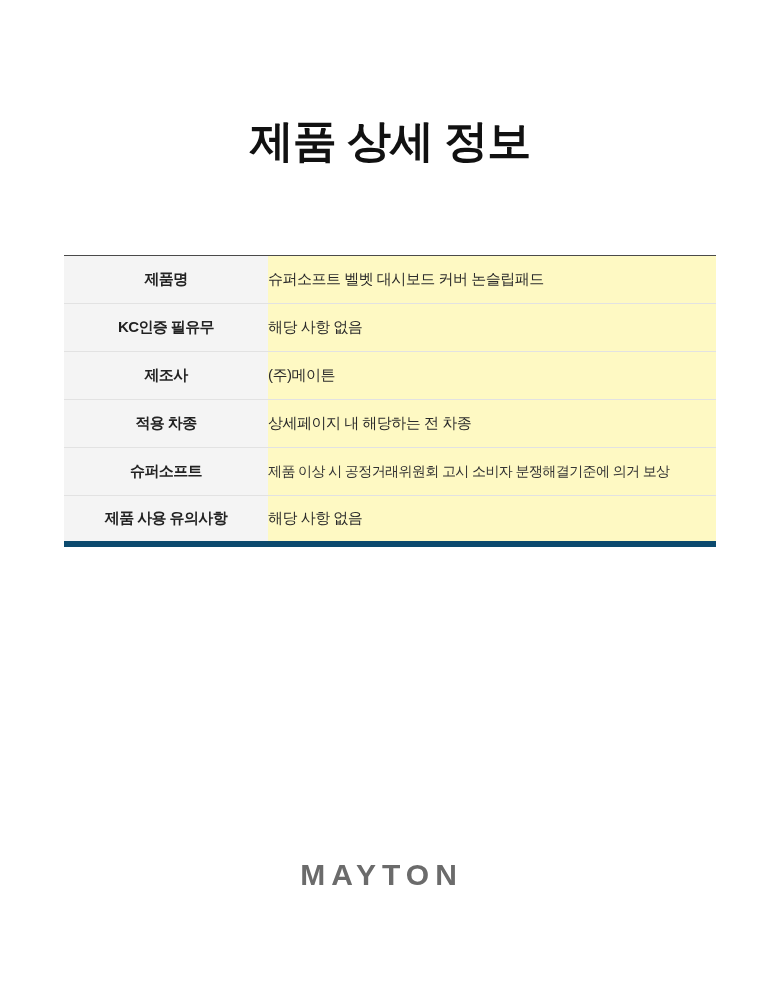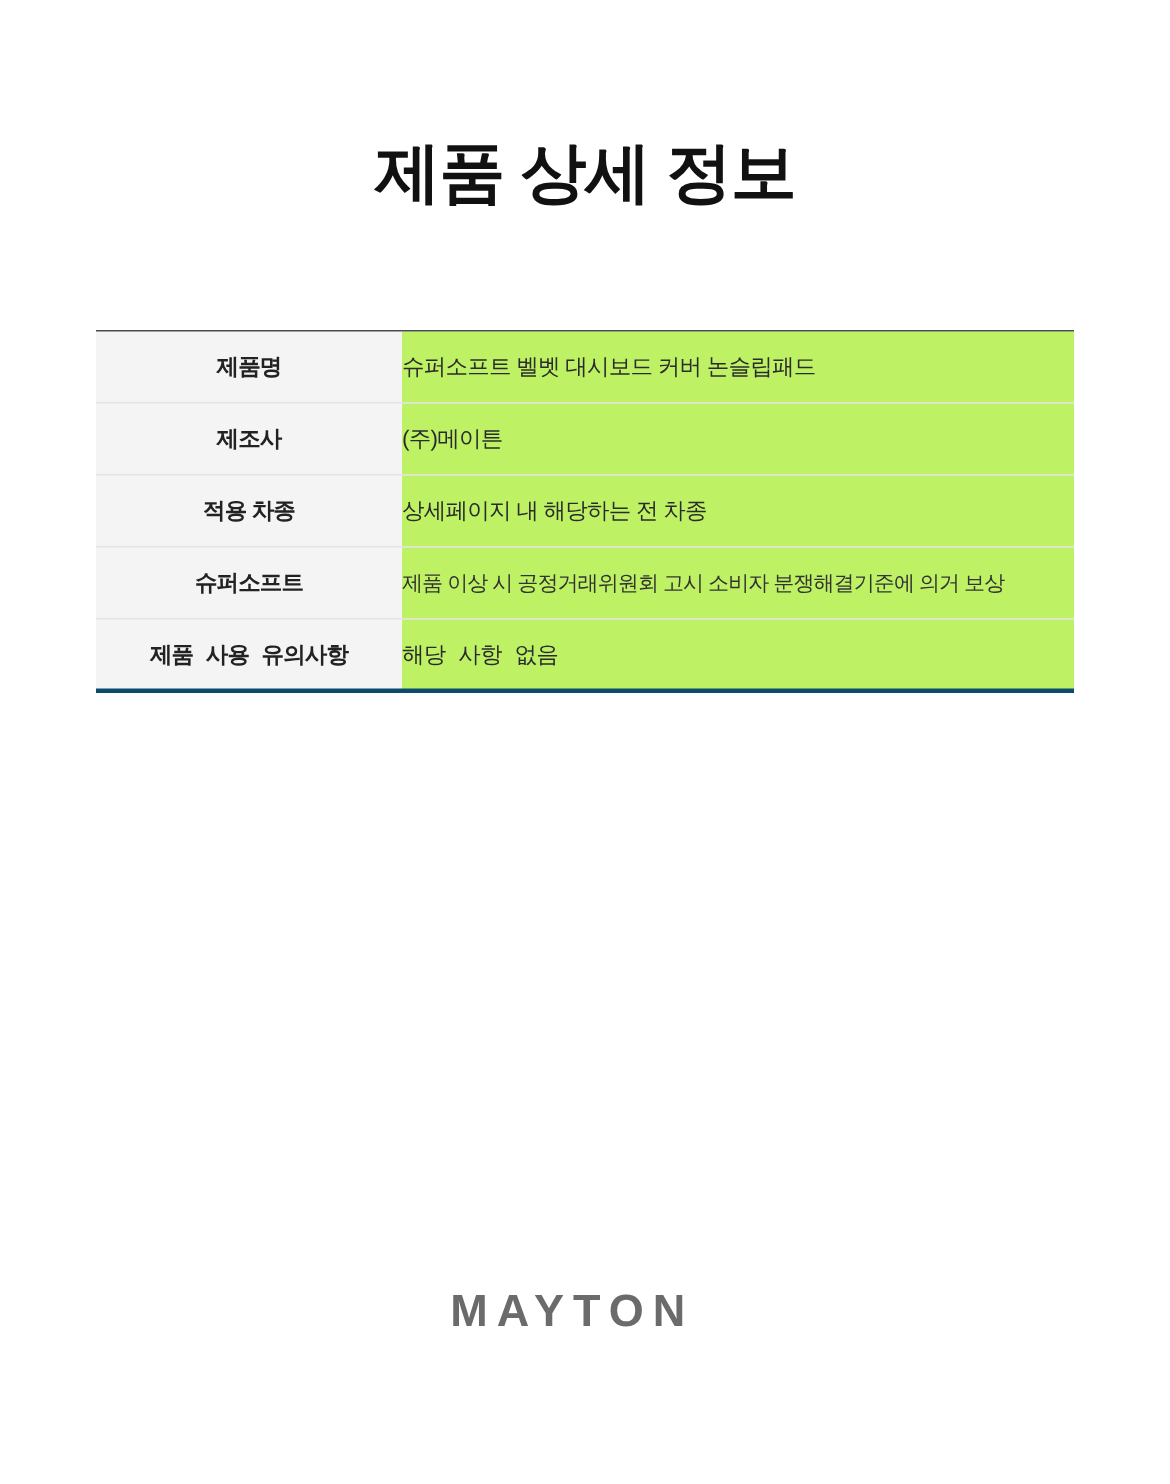--- a/index.html
+++ b/index.html
@@ -20,60 +20,59 @@
     height: 989px;
     box-sizing: border-box;
   }
   .page-title {
     text-align: center;
     font-size: 44px;
     font-weight: 700;
     letter-spacing: -1px;
     color: #111111;
     margin: 0;
-    padding-top: 92px;
+    padding-top: 117px;
     line-height: 1.1;
   }
   .spec-table-wrap {
-    margin: 4px auto;
+    margin: 14px auto;
     padding-top: 76px;
     width: 652px;
   }
   table.spec-table {
     width: 652px;
     border-collapse: collapse;
     table-layout: fixed;
   }
   table.spec-table tr {
     height: 48px;
   }
   table.spec-table tr:first-child {
     border-top: 1px solid #4a4a4a;
   }
   table.spec-table td {
     border-bottom: 1px solid #e2e2e2;
     vertical-align: middle;
     padding: 0;
   }
   table.spec-table tr:last-child td {
-    border-bottom: 3px solid #0c4a6e;
-    font-family: Liberation Mono, monospace;
+    border-bottom: 6px solid #0c4a6e;
   }
   td.label-cell {
     width: 204px;
     background: #f4f4f4;
     text-align: center;
     font-size: 15px;
     font-weight: 700;
     color: #222222;
     letter-spacing: -0.6px;
     padding: 0 6px;
   }
   td.value-cell {
-    background: #bef264;
+    background: #fef9c3;
     font-size: 15px;
     font-weight: 400;
     color: #2b2b2b;
     letter-spacing: -0.5px;
     padding-left: 26px;
     padding-right: 10px;
   }
   td.value-cell.small {
     font-size: 14px;
     letter-spacing: -0.6px;
@@ -99,20 +98,24 @@
   <h1 class="page-title">제품 상세 정보</h1>
 
   <div class="spec-table-wrap">
     <table class="spec-table">
       <tbody>
           <tr>
             <td class="label-cell">제품명</td>
             <td class="value-cell">슈퍼소프트 벨벳 대시보드 커버 논슬립패드</td>
           </tr>
           <tr>
+            <td class="label-cell">KC인증 필유무</td>
+            <td class="value-cell">해당 사항 없음</td>
+          </tr>
+          <tr>
             <td class="label-cell">제조사</td>
             <td class="value-cell">(주)메이튼</td>
           </tr>
           <tr>
             <td class="label-cell">적용 차종</td>
             <td class="value-cell">상세페이지 내 해당하는 전 차종</td>
           </tr>
           <tr>
             <td class="label-cell">슈퍼소프트</td>
             <td class="value-cell small">제품 이상 시 공정거래위원회 고시 소비자 분쟁해결기준에 의거 보상</td>

